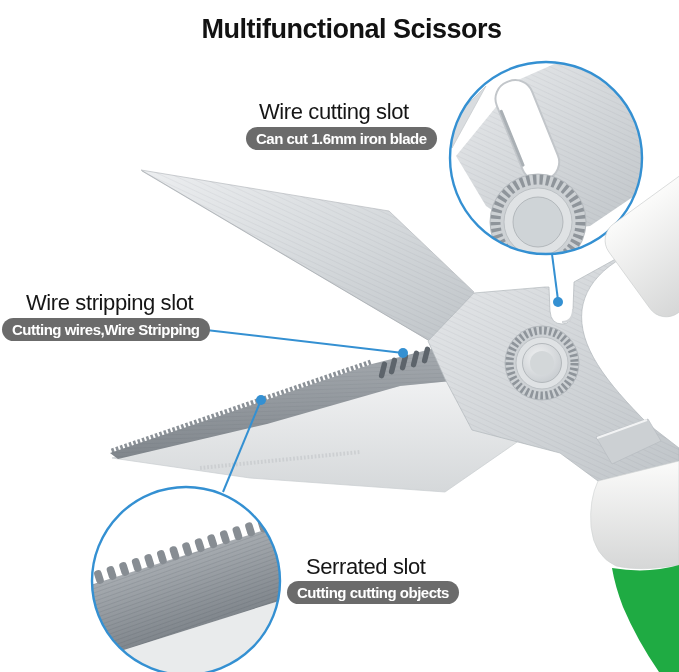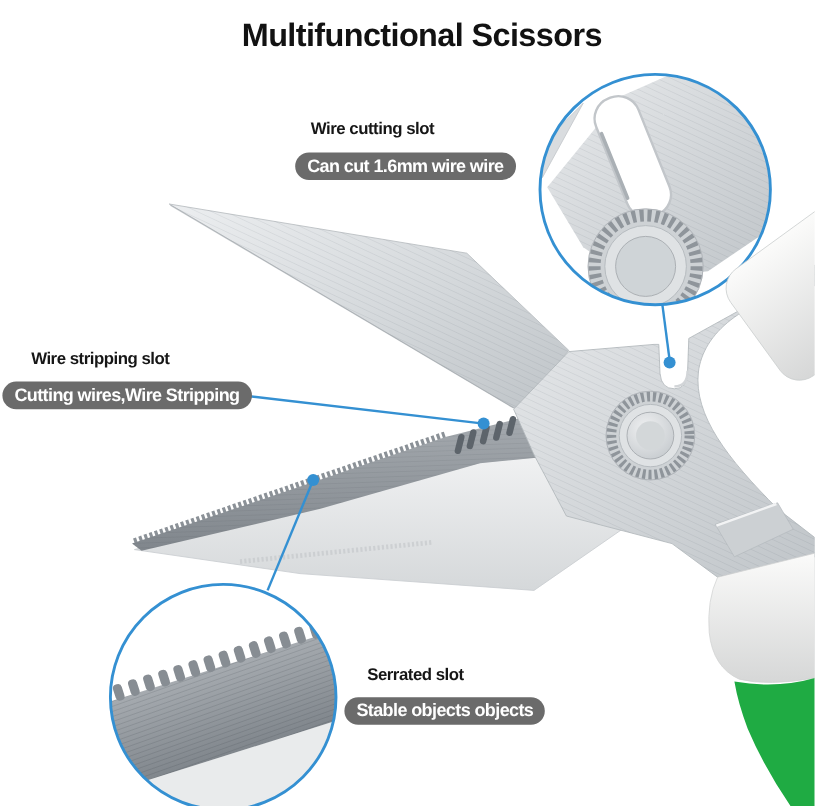--- a/index.html
+++ b/index.html
@@ -5,21 +5,21 @@
   html,body{margin:0;padding:0;background:#fff;}
   .stage{
     position:relative;width:679px;height:672px;background:#fff;overflow:hidden;
     font-family:"Liberation Sans",sans-serif;
   }
   .title{
     position:absolute;left:0;top:2px;width:100%;text-align:center;
     font-size:27px;font-weight:700;color:#121212;letter-spacing:-0.5px;margin:12px;
   }
   .callout-label{
-    position:absolute;font-size:14px;font-weight:700;color:#161616;letter-spacing:-0.4px;
+    position:absolute;font-size:22px;font-weight:400;color:#161616;letter-spacing:-0.4px;
     white-space:nowrap;
   }
   .callout-badge{
     position:absolute;height:23px;line-height:23px;border-radius:12px;
     padding:0 10px;background:var(--badge_gray,#6b6b6b);color:#fff;
     font-size:15px;font-weight:700;letter-spacing:-0.5px;white-space:nowrap;
   }
   svg{position:absolute;left:0;top:0;}
   .mag-border{fill:none;stroke:var(--accent_blue,#3490d2);stroke-width:2.4;}
   .conn{stroke:var(--accent_blue,#3490d2);stroke-width:2;fill:none;}
@@ -200,21 +200,21 @@
     </g>
     <g>
       <path class="conn" d="M261,400 L223,492"></path>
       <circle class="dot" cx="261" cy="400" r="5"></circle>
     </g>
   </svg>
 
   <h1 class="title">Multifunctional Scissors</h1>
 
   <div class="callout-label" style="left:259px;top:99px">Wire cutting slot</div>
-  <div class="callout-badge" style="left:246px;top:127px">Can cut 1.6mm wire wire</div>
+  <div class="callout-badge" style="left:246px;top:127px">Can cut 1.6mm iron blade</div>
 
   <div class="callout-label" style="left:26px;top:290px">Wire stripping slot</div>
   <div class="callout-badge" style="left:2px;top:318px">Cutting wires,Wire Stripping</div>
 
   <div class="callout-label" style="left:306px;top:554px">Serrated slot</div>
-  <div class="callout-badge" style="left:287px;top:581px">Stable objects objects</div>
+  <div class="callout-badge" style="left:287px;top:581px">Cutting cutting objects</div>
 
 </div>
 
 </body></html>

